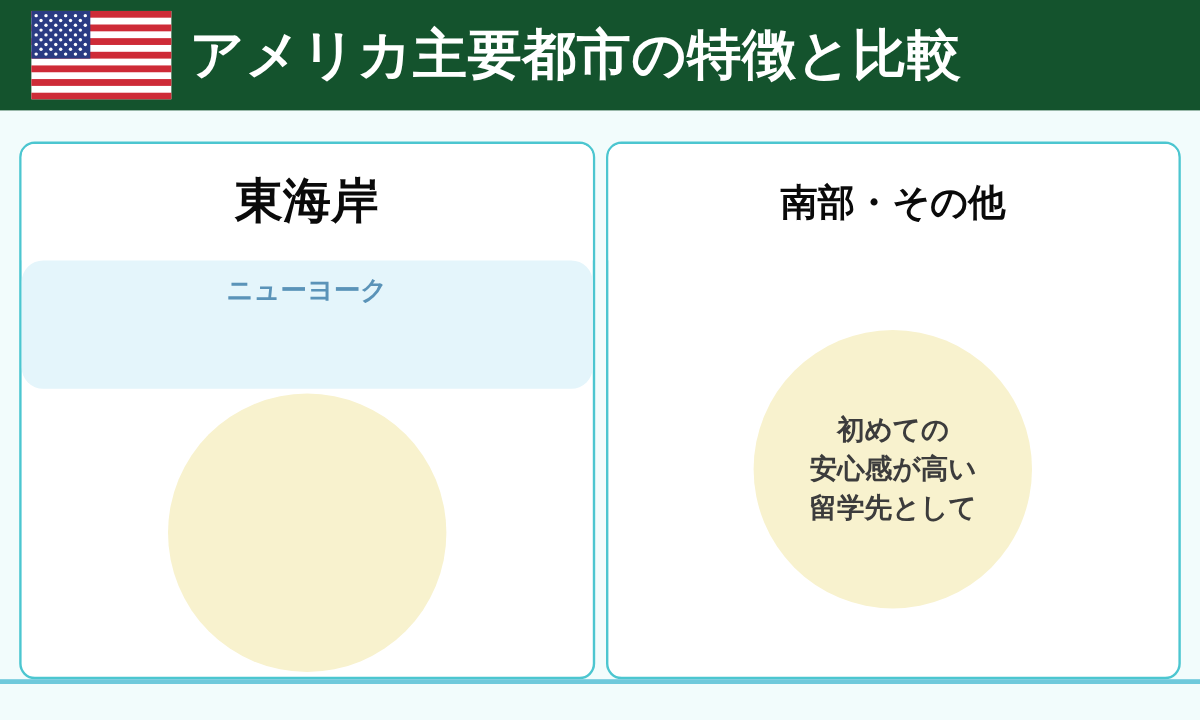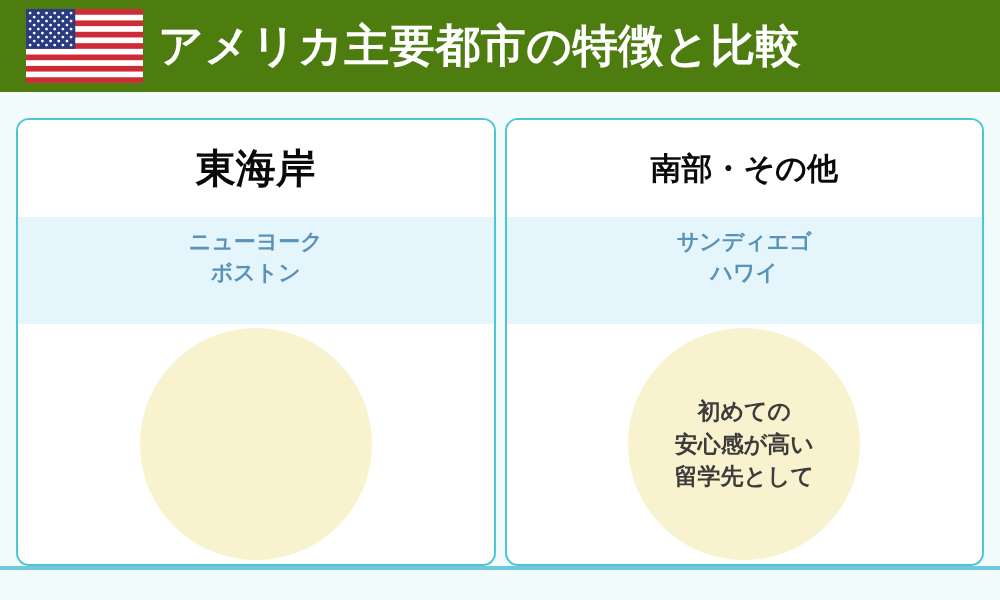--- a/index.html
+++ b/index.html
@@ -23,21 +23,21 @@
     background: #F2FCFC;
   }
 
   
   .header {
     position: absolute;
     left: 0;
     top: 0;
     width: 1000px;
     height: 92px;
-    background: #4d7c0f;
+    background: #14532d;
     display: flex;
     align-items: center;
   }
 
   .flag {
     position: absolute;
     left: 26px;
     top: 9px;
     width: 117px;
     height: 74px;
@@ -95,20 +95,21 @@
   .card-cities {
     background: #E4F5FB;
     color: #5A93B8;
     font-size: 22px;
     font-weight: 700;
     text-align: center;
     padding: 9px 4px 10px 4px;
     line-height: 1.42;
     min-height: 107px;
     box-sizing: border-box;
+    border-radius: 18px;
   }
   .card-cities .city-line { display: block; }
 
   .card-feature {
     position: relative;
     flex: 1 1 auto;
     display: flex;
     align-items: center;
     justify-content: center;
   }
@@ -253,34 +254,29 @@
     </svg>
     <div class="header-title">アメリカ主要都市の特徴と比較</div>
   </div>
 
   <div class="cards">
 
     <div class="card card--east">
       <div class="card-title">東海岸</div>
       <div class="card-cities">
         <span class="city-line">ニューヨーク</span>
-        <span class="city-line">ボストン</span>
       </div>
       <div class="card-feature">
         <div class="feature-circle"></div>
       </div>
     </div>
 
 
     <div class="card card--south">
       <div class="card-title">南部・その他</div>
-      <div class="card-cities">
-        <span class="city-line">サンディエゴ</span>
-        <span class="city-line">ハワイ</span>
-      </div>
       <div class="card-feature">
         <div class="feature-circle"></div>
         <div class="feature-text">
           <span class="feat-line">初めての</span>
           <span class="feat-line">安心感が高い</span>
           <span class="feat-line">留学先として</span>
         </div>
       </div>
     </div>
 

